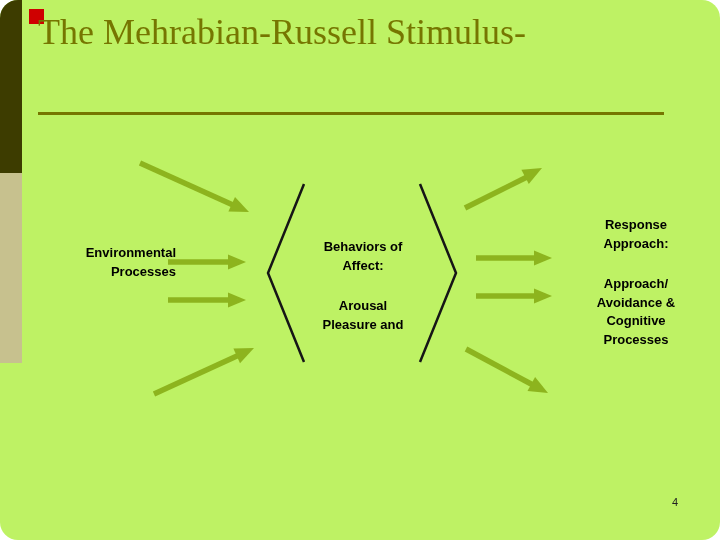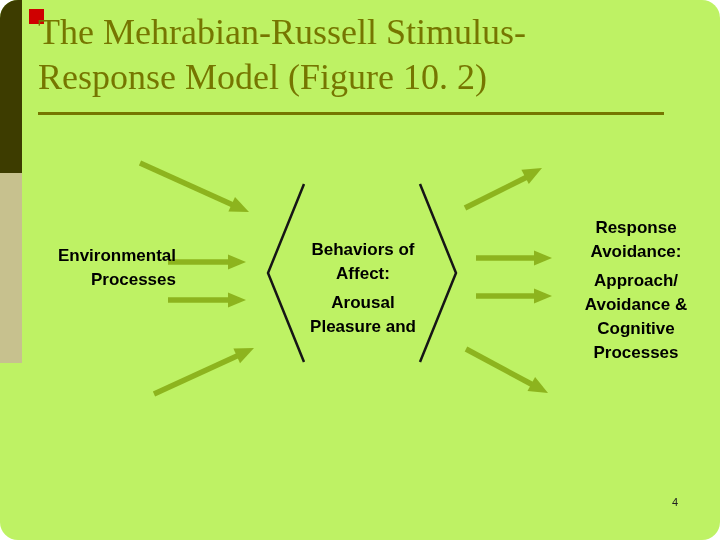--- a/index.html
+++ b/index.html
@@ -36,46 +36,45 @@
     background: var(--title, #767600);
   }
   .arrows-layer { position: absolute; left: 0; top: 0; pointer-events: none; }
   .shaft { stroke: var(--arrow, #8db41e); stroke-width: 5.5; fill: none; }
   .head  { fill: var(--arrow, #8db41e); stroke: none; }
   .bracket { stroke: var(--bracket, #161616); stroke-width: 2.5; fill: none; }
   .txt {
     position: absolute;
     text-align: center;
     font-weight: bold;
-    font-size: 17px;
+    font-size: 13px;
     line-height: 1.43;
     color: var(--text, #000000);
   }
   .left-box   { left: 0px;   top: 244px; width: 176px; text-align: right; }
   .center-box { left: 292px; top: 238px; width: 142px; }
   .right-box  { left: 566px; top: 216px; width: 140px; }
-  .block-gap { margin-top: 4px; }
+  .block-gap { margin-top: 22px; }
   .page-num {
     position: absolute; left: 672px; top: 496px;
     font-size: 11px; color: #222222;
     font-family: "Liberation Sans", sans-serif;
   }
 </style>
 </head>
 <body>
 
 <div class="slide">
 
   <div class="bar bar-dark"></div>
   <div class="bar bar-light"></div>
   <div class="red-sq"></div>
 
   <h1 class="title">
     <span class="title-line">The Mehrabian-Russell Stimulus-</span>
-    <span class="title-line">Response Model (Figure 10. 2)</span>
   </h1>
   <div class="underline"></div>
 
   <svg class="arrows-layer" width="720" height="540" viewBox="0 0 720 540">
 
     <polyline class="bracket" points="304,184 268,273 304,362"></polyline>
     <polyline class="bracket" points="420,184 456,273 420,362"></polyline>
 
     <g>
       <line class="shaft" x1="140" y1="163" x2="233" y2="205"></line>
@@ -123,21 +122,21 @@
     </div>
     <div class="block-gap">
       <div>Arousal</div>
       <div>Pleasure and</div>
     </div>
   </div>
 
   <div class="txt right-box">
     <div>
       <div>Response</div>
-      <div>Avoidance:</div>
+      <div>Approach:</div>
     </div>
     <div class="block-gap">
       <div>Approach/</div>
       <div>Avoidance &amp;</div>
       <div>Cognitive</div>
       <div>Processes</div>
     </div>
   </div>
 
   <div class="page-num">4</div>

